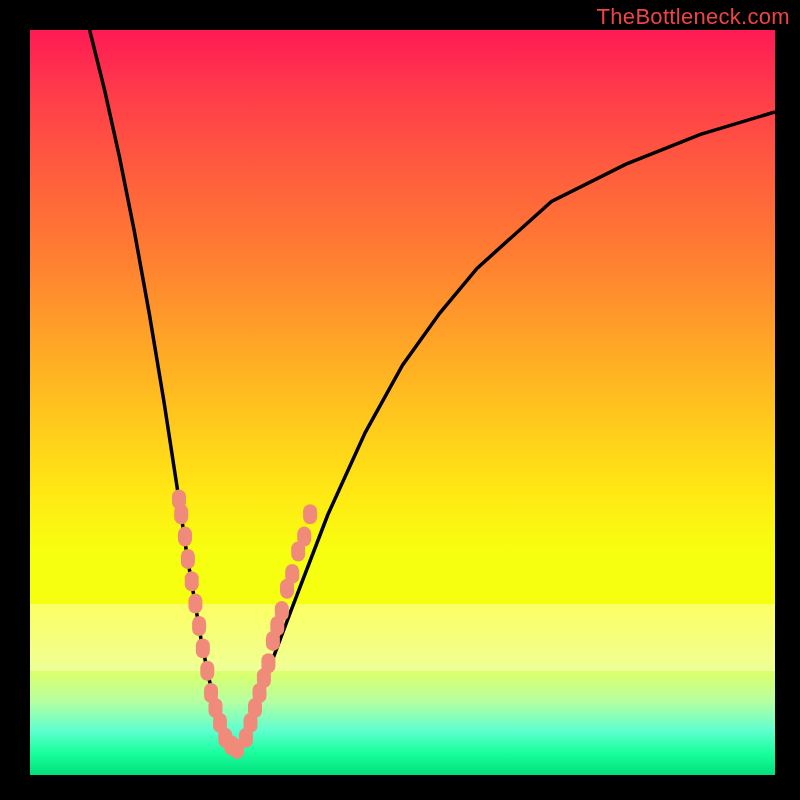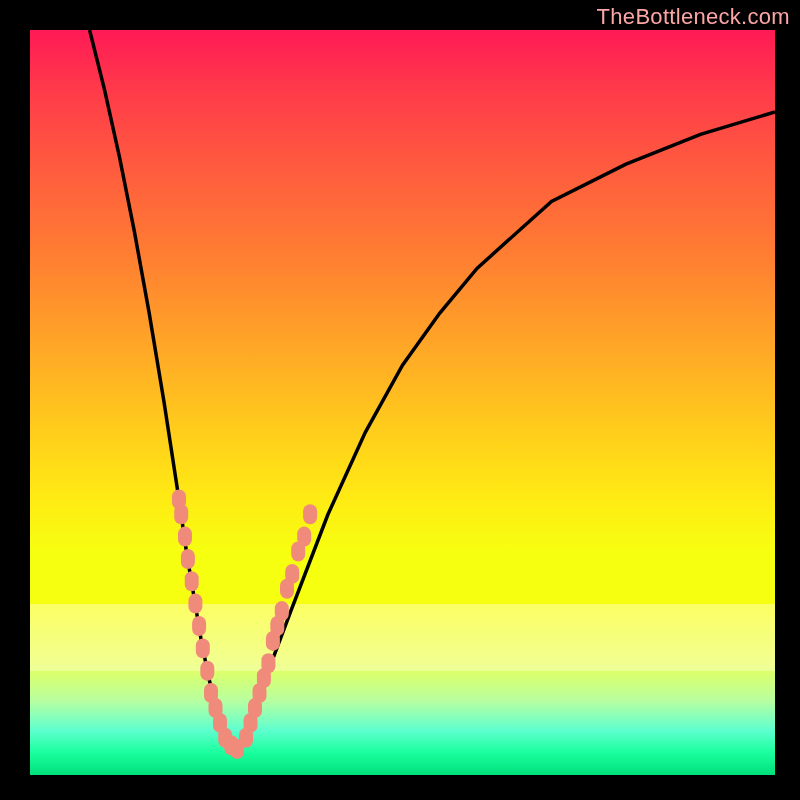--- a/index.html
+++ b/index.html
@@ -14,21 +14,21 @@
   .frame {
     position: relative;
     width: 800px;
     height: 800px;
     background: #000;
   }
   .watermark {
     position: absolute;
     top: 4px;
     right: 10px;
-    color: #fca5a5;
+    color: #ef4444;
     font-size: 22px;
     font-weight: 500;
     letter-spacing: 0.3px;
     z-index: 3;
   }
   .plot-area {
     position: absolute;
     left: 30px;
     top: 30px;
     width: 745px;

